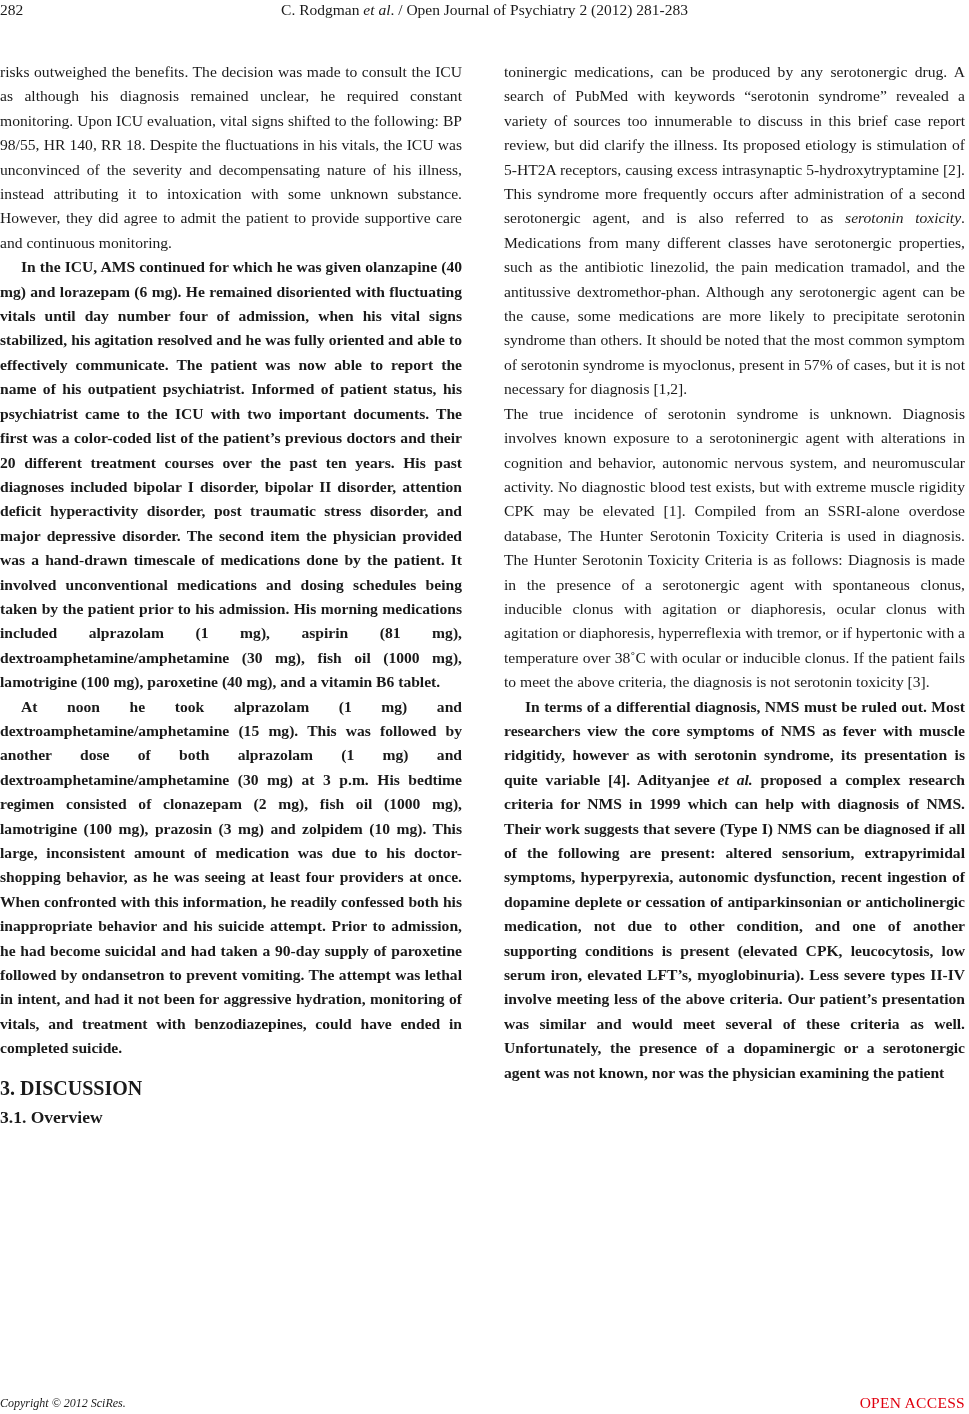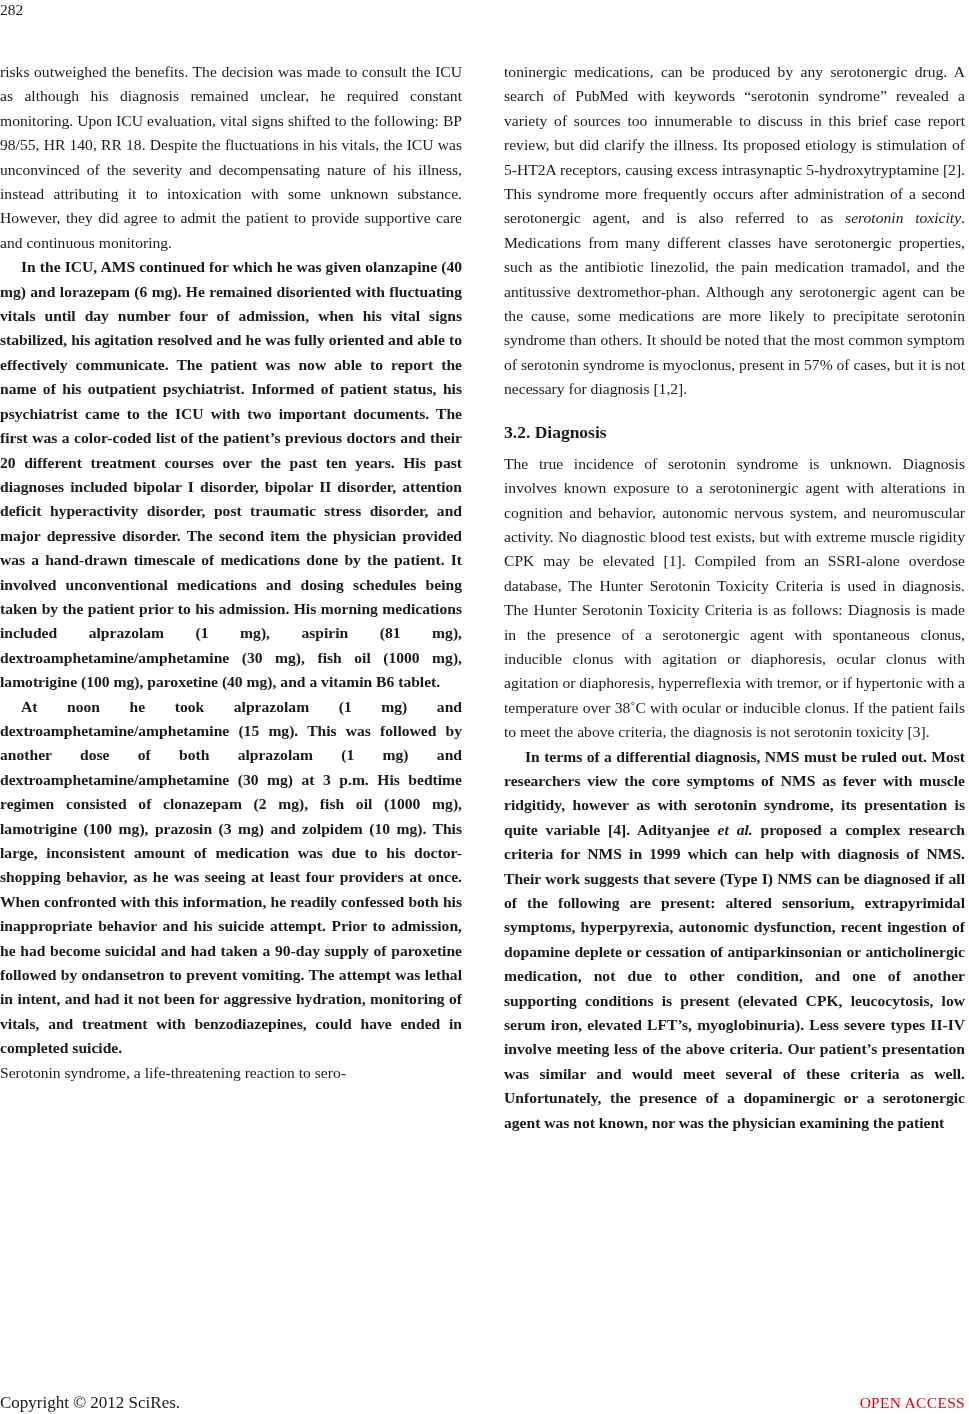--- a/index.html
+++ b/index.html
@@ -32,42 +32,43 @@
       font-weight: bold; font-size: 20px; line-height: 26px;
       margin: 14px 0 4px 0;
     }
     .subsec-h {
       font-weight: bold; font-size: 17.5px; line-height: 24px;
       margin: 4px 0 8px 0;
     }
     .subsec-h.right { margin: 18px 0 8px 0; }
     em { font-style: italic; }
     .footer-left {
-      position: absolute; left: 0; top: 1393px; font-size: 17px; line-height: 20px;
+      position: absolute; left: 0; top: 1393px; font-size: 12px; line-height: 20px; font-style: italic;
     }
     .footer-right {
       position: absolute; right: 4px; top: 1393px; font-size: 15.5px; line-height: 20px;
       color: #e0000f; font-weight: normal; letter-spacing: 0.3px;
     }
   </style>
 </head>
 <body>
 
 <div class="header">
   <span class="page-num">282</span>
+  <div class="running-title"><span>C. Rodgman </span><em>et al</em><span>. / Open Journal of Psychiatry 2 (2012) 281-283</span></div>
 </div>
 
 <div class="col col-left">
   <p class="noindent">risks outweighed the benefits. The decision was made to consult the ICU as although his diagnosis remained unclear, he required constant monitoring. Upon ICU evaluation, vital signs shifted to the following: BP 98/55, HR 140, RR 18. Despite the fluctuations in his vitals, the ICU was unconvinced of the severity and decompensating nature of his illness, instead attributing it to intoxication with some unknown substance. However, they did agree to admit the patient to provide supportive care and continuous monitoring.</p>
   <p class="indent">In the ICU, AMS continued for which he was given olanzapine (40 mg) and lorazepam (6 mg). He remained disoriented with fluctuating vitals until day number four of admission, when his vital signs stabilized, his agitation resolved and he was fully oriented and able to effectively communicate. The patient was now able to report the name of his outpatient psychiatrist. Informed of patient status, his psychiatrist came to the ICU with two important documents. The first was a color-coded list of the patient’s previous doctors and their 20 different treatment courses over the past ten years. His past diagnoses included bipolar I disorder, bipolar II disorder, attention deficit hyperactivity disorder, post traumatic stress disorder, and major depressive disorder. The second item the physician provided was a hand-drawn timescale of medications done by the patient. It involved unconventional medications and dosing schedules being taken by the patient prior to his admission. His morning medications included alprazolam (1 mg), aspirin (81 mg), dextroamphetamine/amphetamine (30 mg), fish oil (1000 mg), lamotrigine (100 mg), paroxetine (40 mg), and a vitamin B6 tablet.</p>
   <p class="indent">At noon he took alprazolam (1 mg) and dextroamphetamine/amphetamine (15 mg). This was followed by another dose of both alprazolam (1 mg) and dextroamphetamine/amphetamine (30 mg) at 3 p.m. His bedtime regimen consisted of clonazepam (2 mg), fish oil (1000 mg), lamotrigine (100 mg), prazosin (3 mg) and zolpidem (10 mg). This large, inconsistent amount of medication was due to his doctor-shopping behavior, as he was seeing at least four providers at once. When confronted with this information, he readily confessed both his inappropriate behavior and his suicide attempt. Prior to admission, he had become suicidal and had taken a 90-day supply of paroxetine followed by ondansetron to prevent vomiting. The attempt was lethal in intent, and had it not been for aggressive hydration, monitoring of vitals, and treatment with benzodiazepines, could have ended in completed suicide.</p>
-  <p class="noindent">Serotonin syndrome, a life-threatening reaction to sero-</p>
+  <div class="sec-h">3. DISCUSSION</div>
+  <div class="subsec-h">3.1. Overview</div>
 </div>
 
 <div class="col col-right">
   <p class="noindent"><span>toninergic medications, can be produced by any serotonergic drug. A search of PubMed with keywords “serotonin syndrome” revealed a variety of sources too innumerable to discuss in this brief case report review, but did clarify the illness. Its proposed etiology is stimulation of 5-HT2A receptors, causing excess intrasynaptic 5-hydroxytryptamine [2]. This syndrome more frequently occurs after administration of a second serotonergic agent, and is also referred to as </span><em>serotonin toxicity</em><span>. Medications from many different classes have serotonergic properties, such as the antibiotic linezolid, the pain medication tramadol, and the antitussive dextromethor-phan. Although any serotonergic agent can be the cause, some medications are more likely to precipitate serotonin syndrome than others. It should be noted that the most common symptom of serotonin syndrome is myoclonus, present in 57% of cases, but it is not necessary for diagnosis [1,2].</span></p>
-  <div class="subsec-h right">3.2. Diagnosis</div>
   <p class="noindent">The true incidence of serotonin syndrome is unknown. Diagnosis involves known exposure to a serotoninergic agent with alterations in cognition and behavior, autonomic nervous system, and neuromuscular activity. No diagnostic blood test exists, but with extreme muscle rigidity CPK may be elevated [1]. Compiled from an SSRI-alone overdose database, The Hunter Serotonin Toxicity Criteria is used in diagnosis. The Hunter Serotonin Toxicity Criteria is as follows: Diagnosis is made in the presence of a serotonergic agent with spontaneous clonus, inducible clonus with agitation or diaphoresis, ocular clonus with agitation or diaphoresis, hyperreflexia with tremor, or if hypertonic with a temperature over 38˚C with ocular or inducible clonus. If the patient fails to meet the above criteria, the diagnosis is not serotonin toxicity [3].</p>
   <p class="indent"><span>In terms of a differential diagnosis, NMS must be ruled out. Most researchers view the core symptoms of NMS as fever with muscle ridgitidy, however as with serotonin syndrome, its presentation is quite variable [4]. Adityanjee </span><em>et al.</em><span> proposed a complex research criteria for NMS in 1999 which can help with diagnosis of NMS. Their work suggests that severe (Type I) NMS can be diagnosed if all of the following are present: altered sensorium, extrapyrimidal symptoms, hyperpyrexia, autonomic dysfunction, recent ingestion of dopamine deplete or cessation of antiparkinsonian or anticholinergic medication, not due to other condition, and one of another supporting conditions is present (elevated CPK, leucocytosis, low serum iron, elevated LFT’s, myoglobinuria). Less severe types II-IV involve meeting less of the above criteria. Our patient’s presentation was similar and would meet several of these criteria as well. Unfortunately, the presence of a dopaminergic or a serotonergic agent was not known, nor was the physician examining the patient</span></p>
 </div>
 
 <div class="footer-left">Copyright © 2012 SciRes.</div>
 <div class="footer-right" style="color: rgb(224, 0, 15);">OPEN ACCESS</div>
 
 </body></html>

